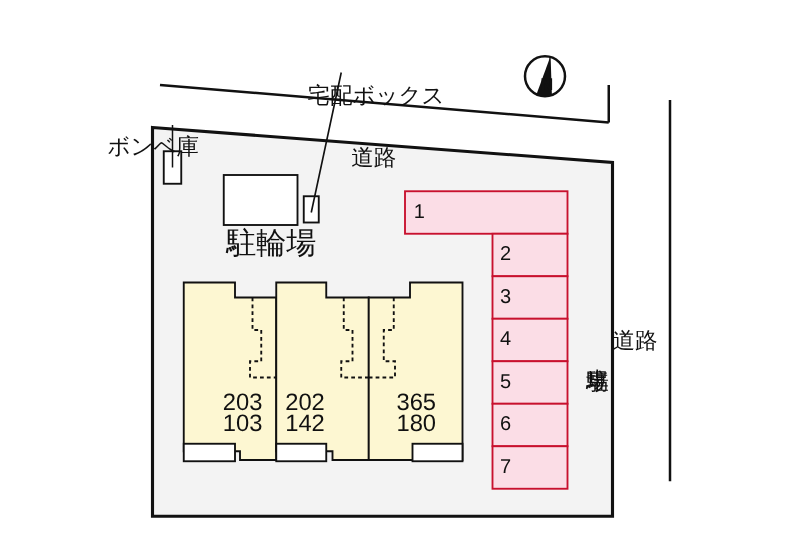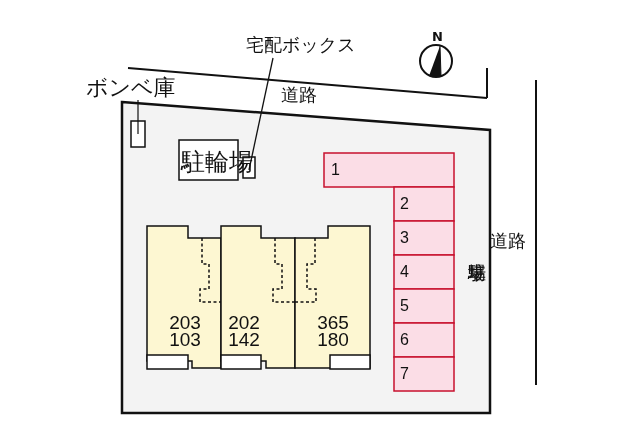--- a/index.html
+++ b/index.html
@@ -1,22 +1,22 @@
 <!DOCTYPE html>
 <html><head>
   <meta charset="utf-8">
   <style>
     html, body { margin: 0; padding: 0; background: #ffffff; }
     body { width: 640px; height: 426px; position: relative; overflow: hidden;
            font-family: "DejaVu Sans", "Liberation Sans", sans-serif; }
     #map { position: absolute; left: 0; top: 0; width: 640px; height: 426px; }
-    .lbl { position: absolute; color: #111; white-space: nowrap; line-height: 1; }
+    .lbl { position: absolute; color: #111; white-space: nowrap; line-height: 1; margin-top: 32px; }
     .lbl-road-top { left: 281px; top: 86px; font-size: 18px; }
     .lbl-road-right { left: 490px; top: 232px; font-size: 18px; }
-    .lbl-bombe { left: 86px; top: 77px; font-size: 22px; }
+    .lbl-bombe { left: 86px; top: 77px; font-size: 18px; }
     .lbl-delivery { left: 246px; top: 36px; font-size: 18px; }
     .lbl-bike { left: 181px; top: 150px; font-size: 24px; }
     .lbl-parking { left: 466px; top: 248px; font-size: 18px; width: 20px;
                    writing-mode: vertical-rl; text-orientation: upright; letter-spacing: 1px; }
     .lbl-north { left: 432px; top: 30px; font-size: 13px; font-weight: bold; }
     .unit { position: absolute; text-align: center; font-size: 19px; line-height: 17px; color: #111;
             font-family: "Liberation Sans", "DejaVu Sans", sans-serif; }
     .unit span { display: block; }
     .slot-num { position: absolute; font-size: 16px; color: #111;
                 font-family: "Liberation Sans", "DejaVu Sans", sans-serif; }
@@ -80,21 +80,21 @@
 </svg>
 
 <div class="lbl lbl-north">N</div>
 <div class="lbl lbl-road-top">道路</div>
 <div class="lbl lbl-road-right">道路</div>
 <div class="lbl lbl-bombe">ボンベ庫</div>
 <div class="lbl lbl-delivery">宅配ボックス</div>
 <div class="lbl lbl-bike">駐輪場</div>
 <div class="lbl lbl-parking">駐車場</div>
 
-<div class="unit" style="left:160px; top:314px; width:50px;">
+<div class="unit" style="left:160px; top:314px; width:50px;text-align:right;">
   <span>203</span>
   <span>103</span>
 </div>
 <div class="unit" style="left:219px; top:314px; width:50px;">
   <span>202</span>
   <span>142</span>
 </div>
 <div class="unit" style="left:308px; top:314px; width:50px;">
   <span>365</span>
   <span>180</span>

